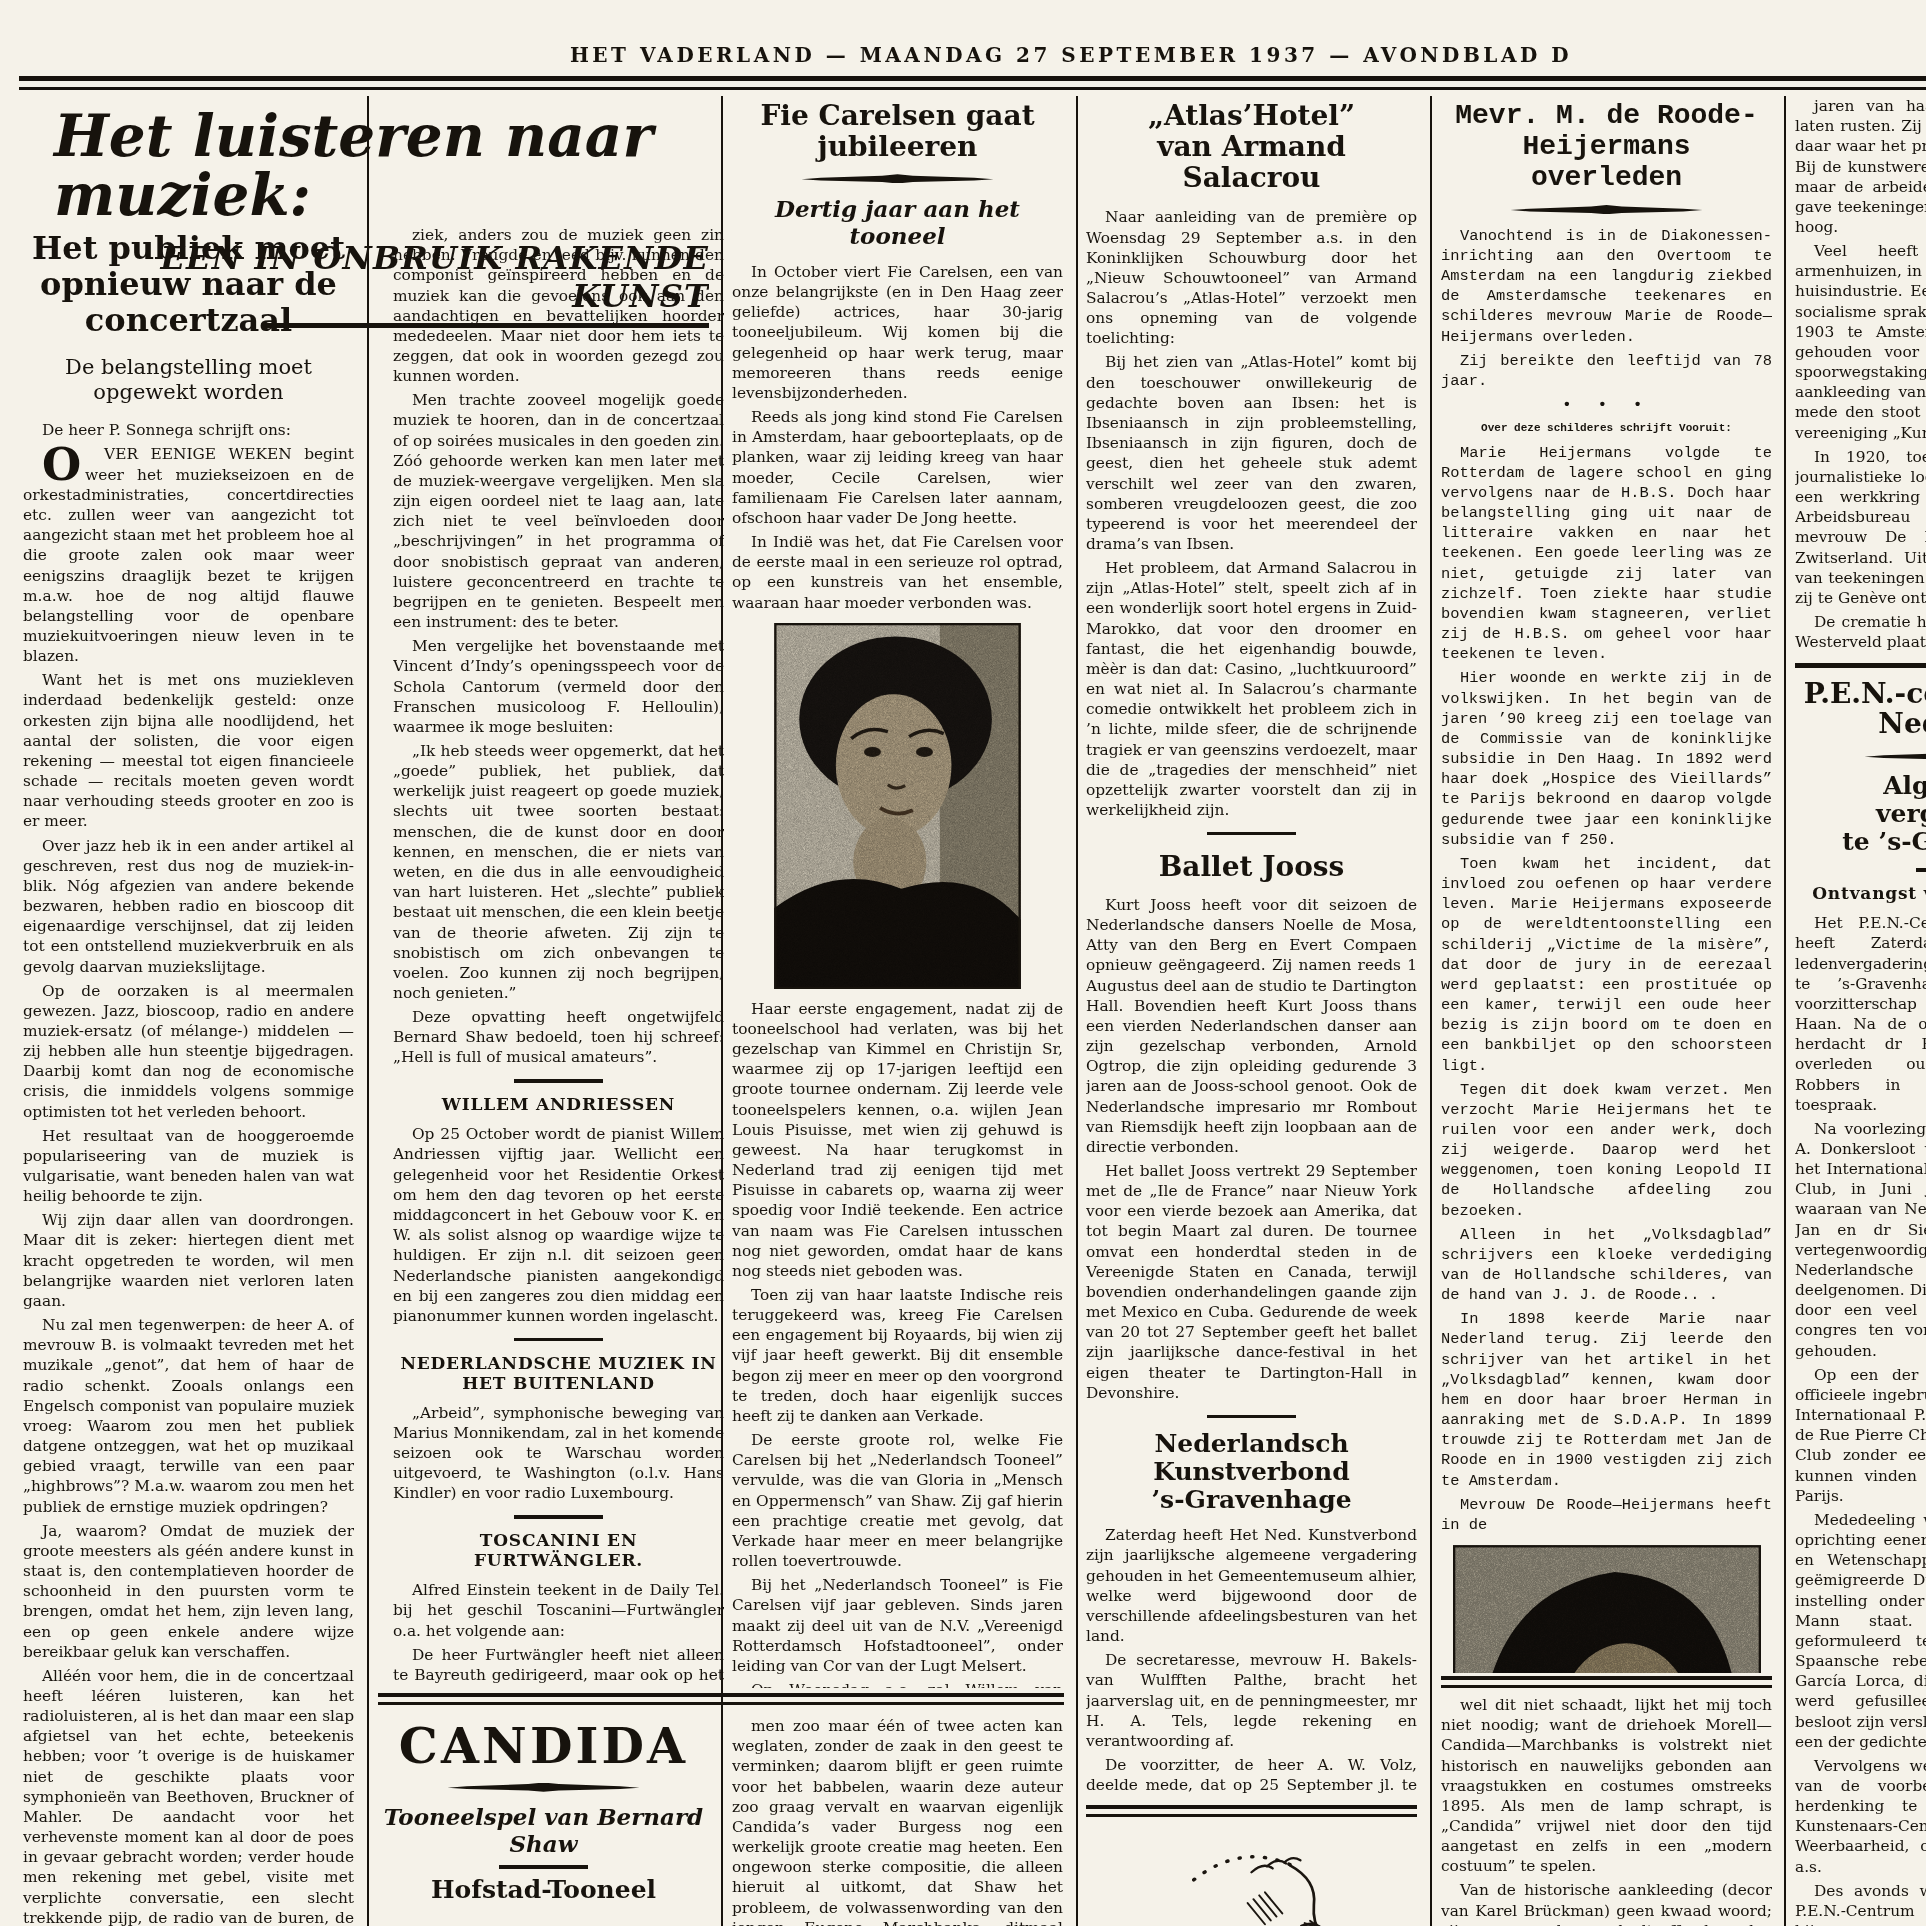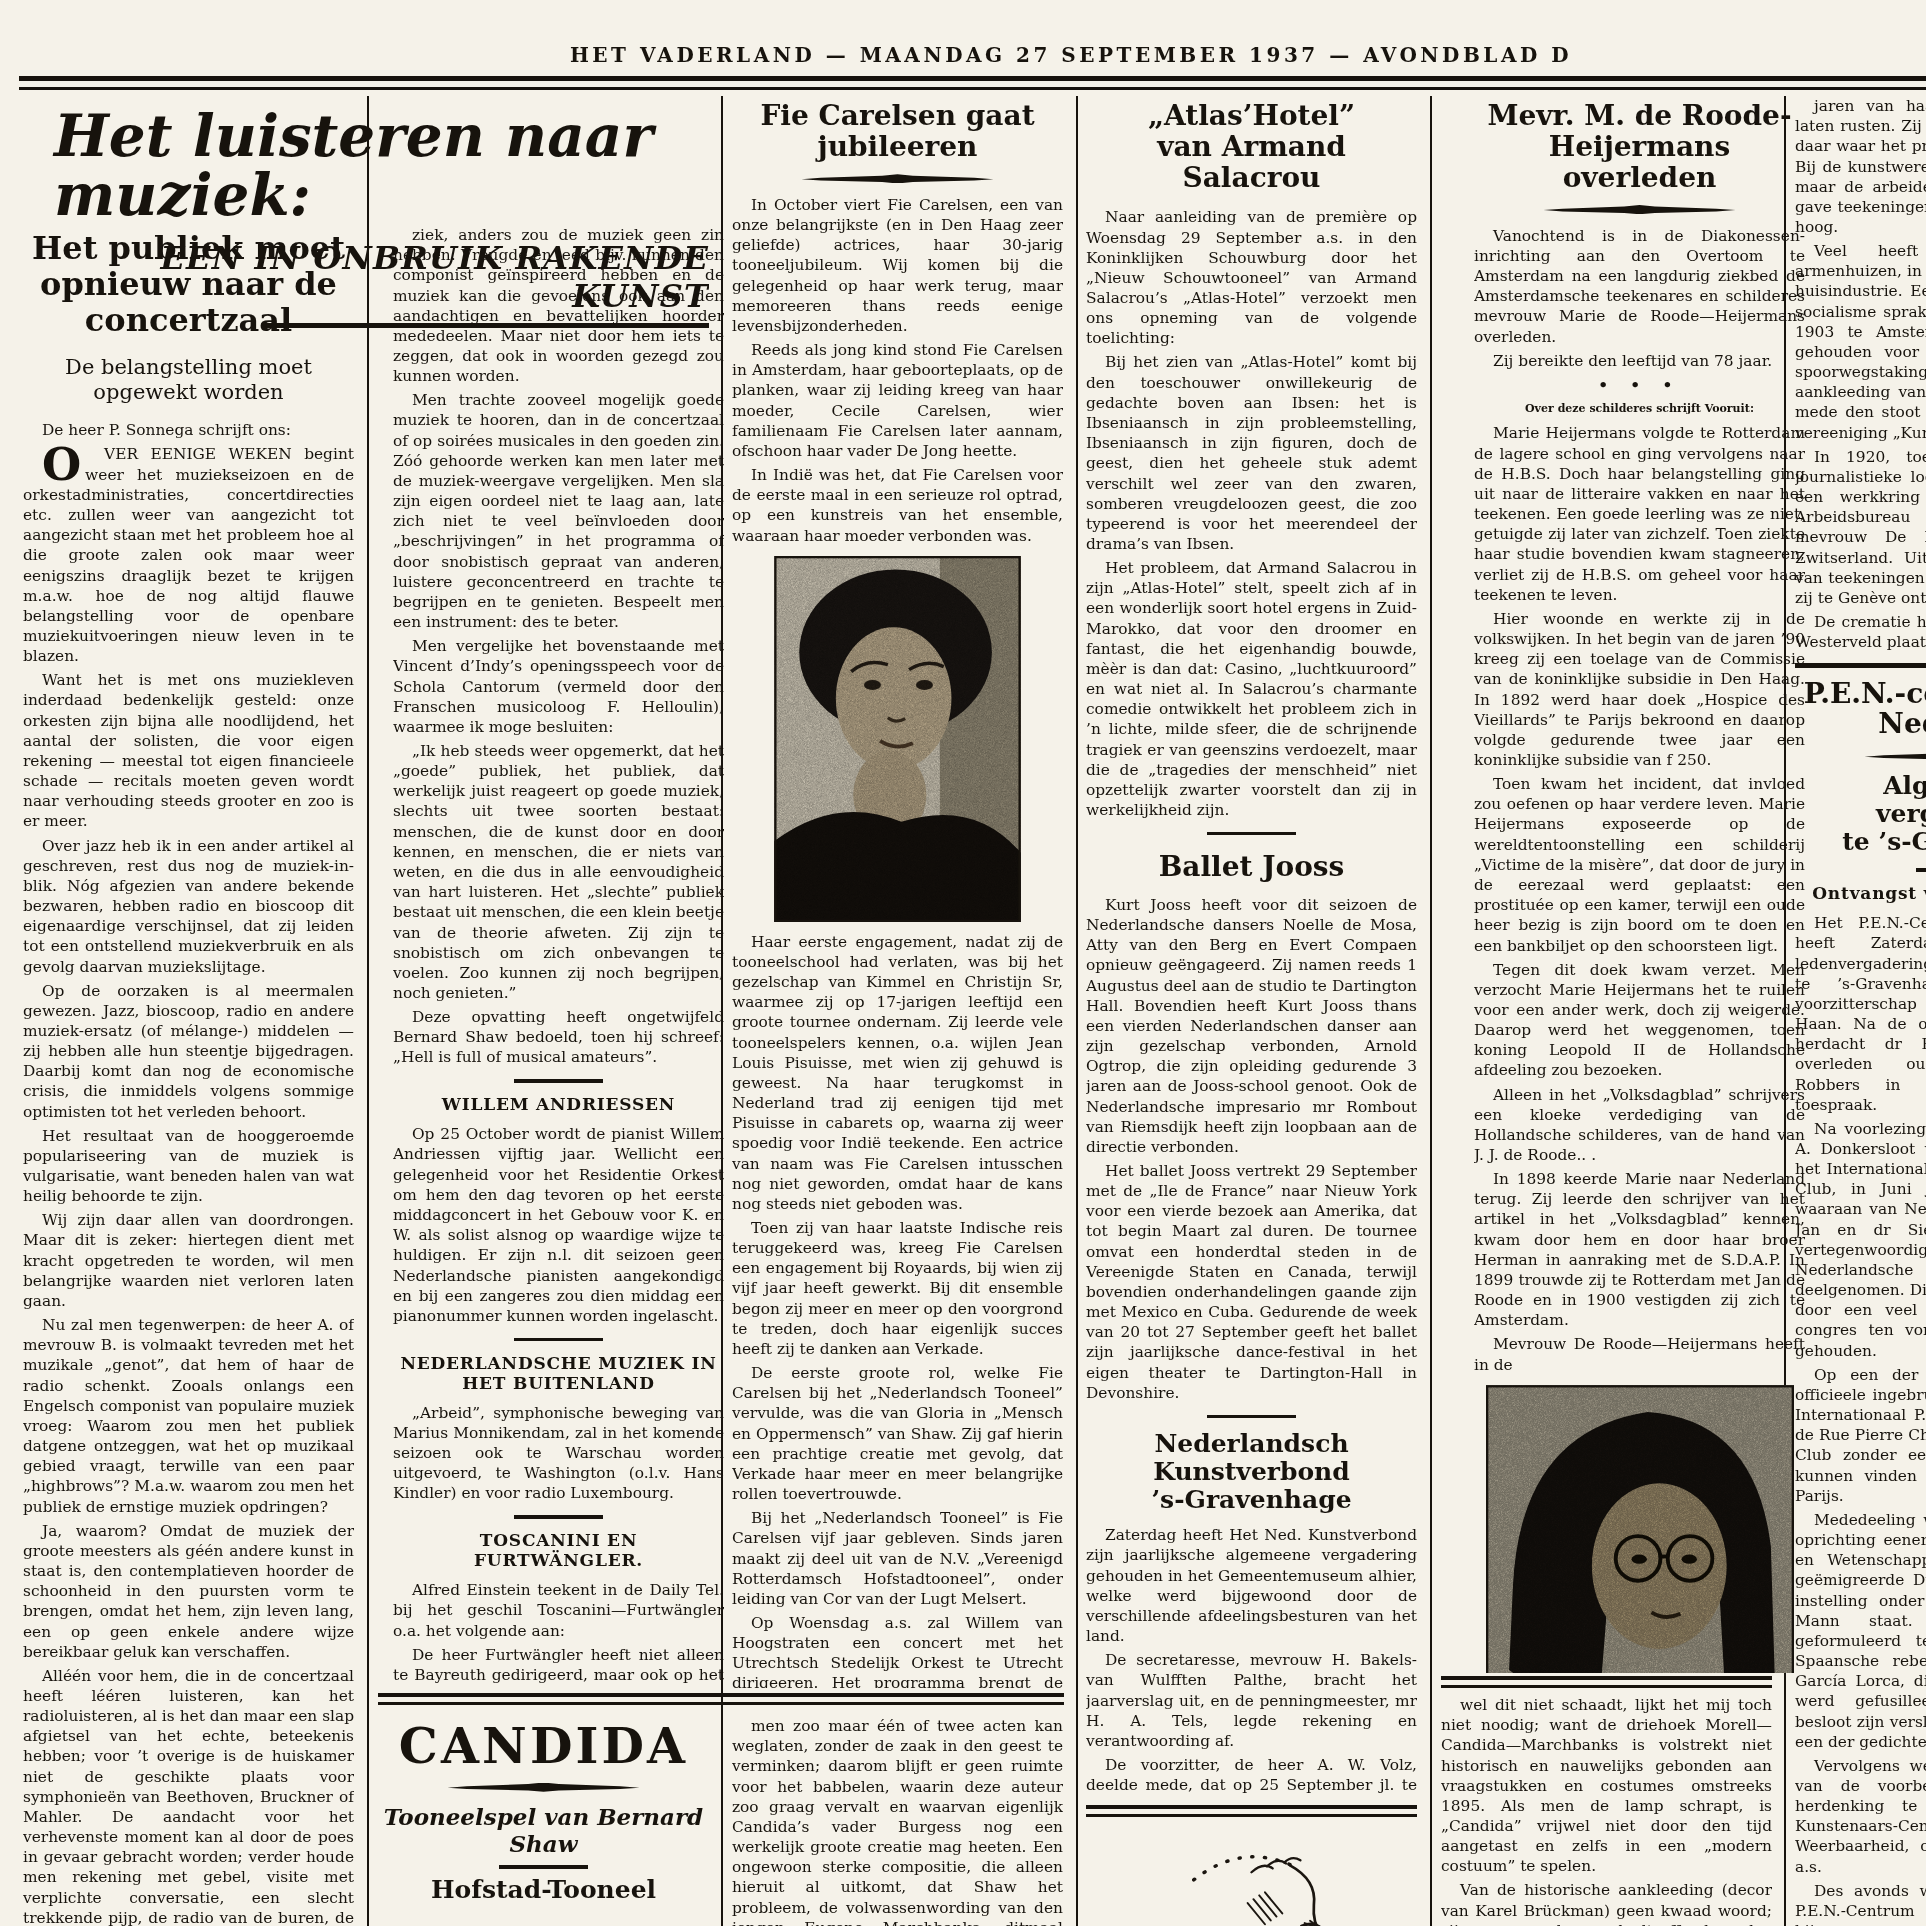--- a/index.html
+++ b/index.html
@@ -93,20 +93,21 @@
   <div class="h-caps">TOSCANINI EN FURTWÄNGLER.</div>
   <div>
       <p>Alfred Einstein teekent in de Daily Tel. bij het geschil Toscanini—Furtwängler o.a. het volgende aan:</p>
       <p>De heer Furtwängler heeft niet alleen te Bayreuth gedirigeerd, maar ook op het partijcongres te Neurenberg. Simpele tact zou hem hebben weerhouden buiten de grenzen van het Derde Rijk te dirigeeren en simpel schaamtegevoel het uitspreken in Parijs van de woorden: „de wereld moest vrij blijven voor kunstenaars”, woorden, die, als ze in Berlijn waren gezegd, hem weer een draai om zijn ooren zouden hebben bezorgd.</p>
     </div>
 </div>
 
 <div class="col body" style="left:732px;top:101px;width:331px;height:1587px;">
   <div class="h-col">Fie Carelsen gaat jubileeren</div>
   <div class="orn"></div>
+  <div class="h-ital">Dertig jaar aan het tooneel</div>
   <div>
       <p>In October viert Fie Carelsen, een van onze belangrijkste (en in Den Haag zeer geliefde) actrices, haar 30-jarig tooneeljubileum. Wij komen bij die gelegenheid op haar werk terug, maar memoreeren thans reeds eenige levensbijzonderheden.</p>
       <p>Reeds als jong kind stond Fie Carelsen in Amsterdam, haar geboorteplaats, op de planken, waar zij leiding kreeg van haar moeder, Cecile Carelsen, wier familienaam Fie Carelsen later aannam, ofschoon haar vader De Jong heette.</p>
       <p>In Indië was het, dat Fie Carelsen voor de eerste maal in een serieuze rol optrad, op een kunstreis van het ensemble, waaraan haar moeder verbonden was.</p>
     </div>
   <svg class="photo" width="247" height="366" viewBox="0 0 640 950">
     <defs>
         <filter id="g1">
           <feTurbulence type="fractalNoise" baseFrequency="0.8" numOctaves="2"></feTurbulence>
       <feColorMatrix type="matrix" values="0 0 0 0 0  0 0 0 0 0  0 0 0 0 0  0.9 0.9 0.9 0 -0.7"></feColorMatrix>
@@ -154,21 +155,21 @@
   <div class="h-col2">Nederlandsch Kunstverbond</div>
   <div class="h-col2" style="margin-bottom:11.6px;">’s-Gravenhage</div>
   <div>
       <p>Zaterdag heeft Het Ned. Kunstverbond zijn jaarlijksche algemeene vergadering gehouden in het Gemeentemuseum alhier, welke werd bijgewoond door de verschillende afdeelingsbesturen van het land.</p>
       <p>De secretaresse, mevrouw H. Bakels-van Wulfften Palthe, bracht het jaarverslag uit, en de penningmeester, mr H. A. Tels, legde rekening en verantwoording af.</p>
       <p>De voorzitter, de heer A. W. Volz, deelde mede, dat op 25 September jl. te Batavia, in den Kunstkring aldaar, een tentoonstelling is geopend van 50 kunstwerken uit het bezit van het Kunstverbond, waarvoor alle afdeelingen werken hadden afgestaan. Deze expositie zal ook in andere plaatsen in Ned.-Indië, waar Kunstkringen zijn gevestigd, gehouden worden. Algemeen wordt de hoop gekoesterd, dat op deze tentoonstellingen vele kunstwerken zullen worden verkocht en dat door deze propaganda nieuwe leden zullen toetreden.</p>
     </div>
 
 </div>
 
-<div class="col body" style="left:1474px;top:101px;width:331px;height:1572px;">
+<div class="col body" style="left:1441px;top:101px;width:331px;height:1572px;font-family:Liberation Mono, monospace;">
   <div class="h-col">Mevr. M. de Roode-Heijermans</div>
   <div class="h-col">overleden</div>
   <div class="orn"></div>
   <div>
       <p>Vanochtend is in de Diakonessen-inrichting aan den Overtoom te Amsterdam na een langdurig ziekbed de Amsterdamsche teekenares en schilderes mevrouw Marie de Roode—Heijermans overleden.</p>
       <p>Zij bereikte den leeftijd van 78 jaar.</p>
     </div>
   <div class="stars">• • •</div>
   <div class="centerlead">Over deze schilderes schrijft Vooruit:</div>
   <div>

